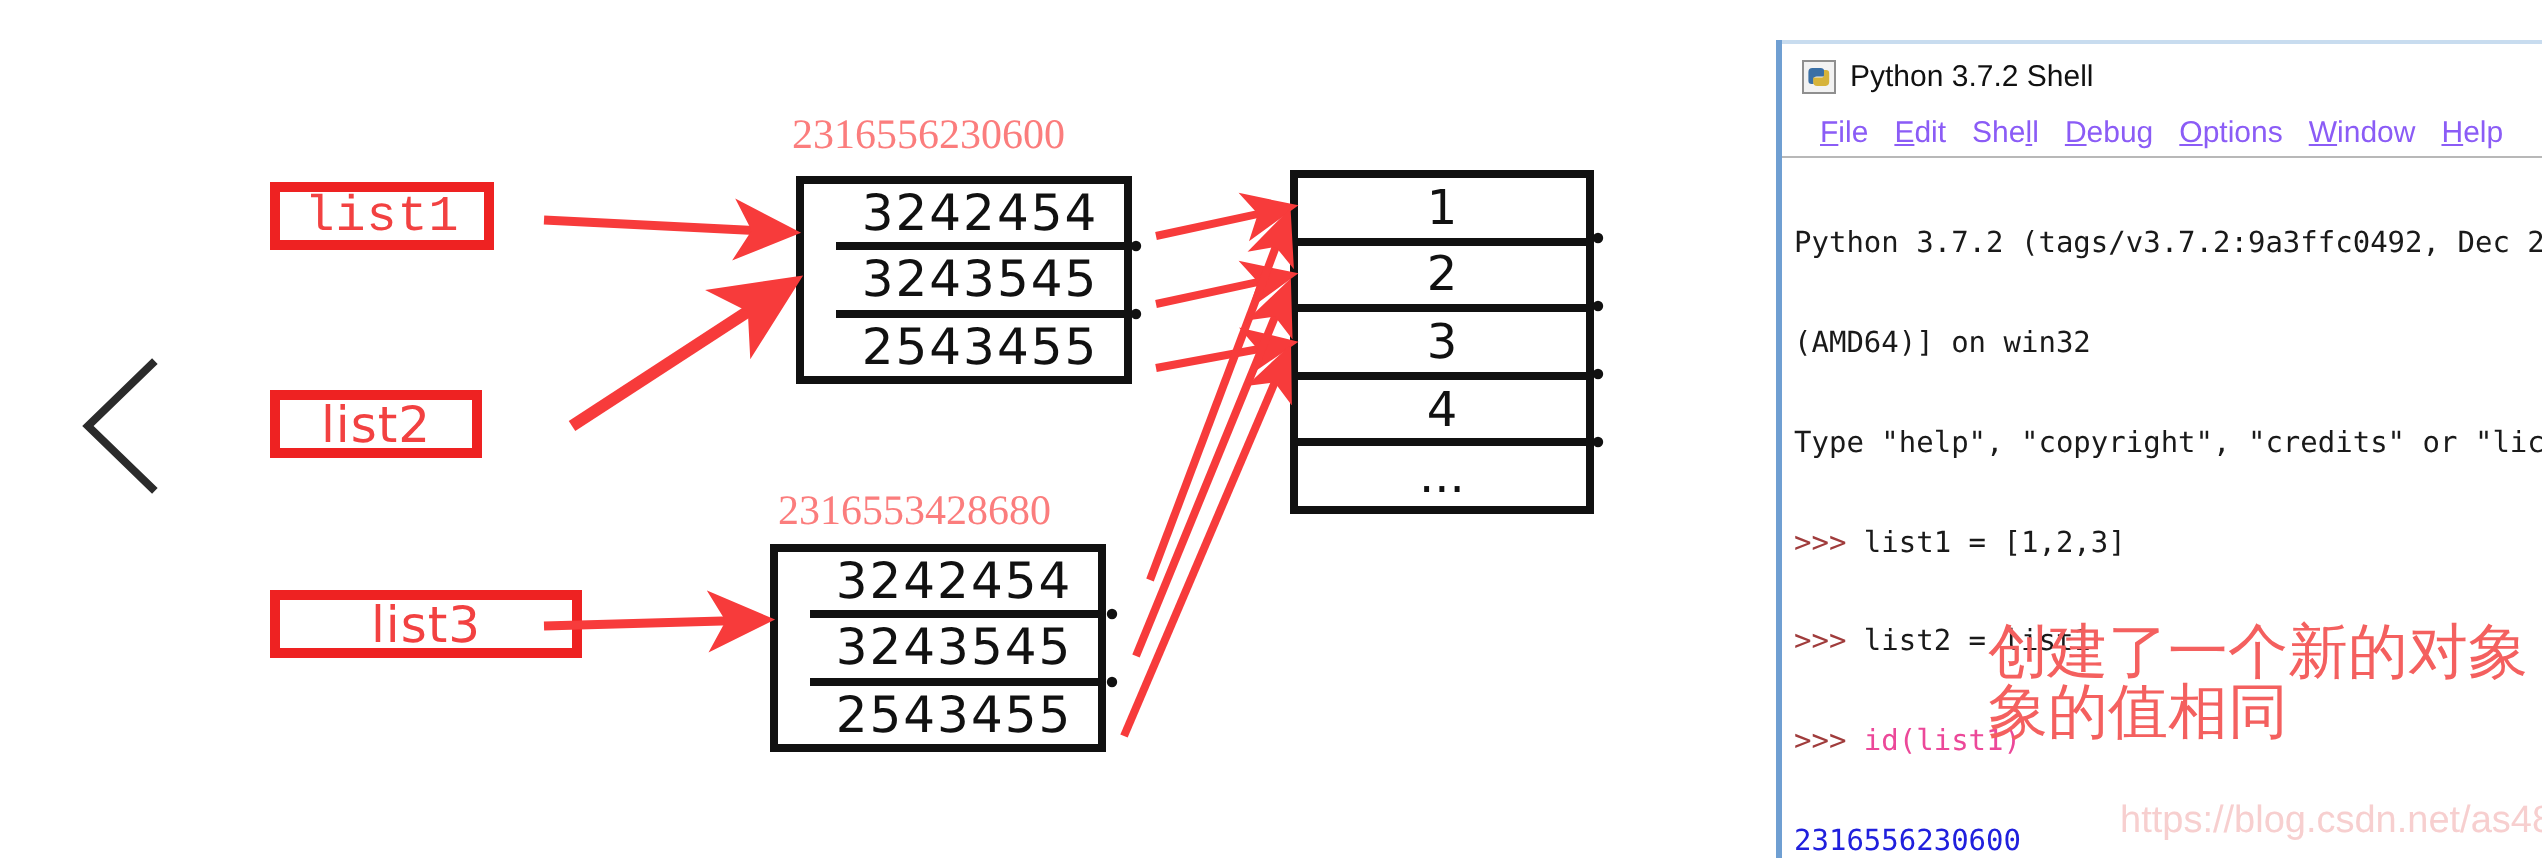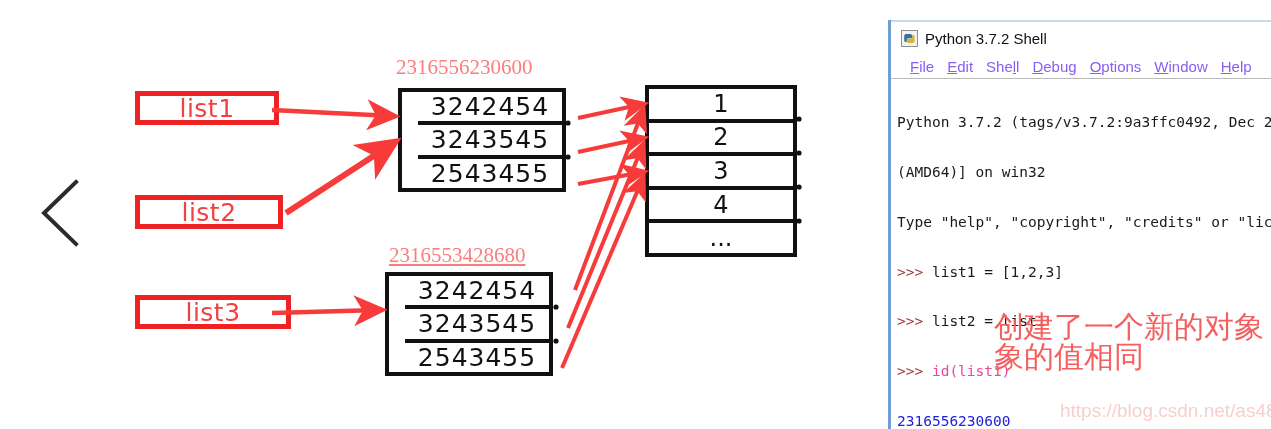--- a/index.html
+++ b/index.html
@@ -31,33 +31,33 @@
     background: #ffffff;
     color: #f24141;
     font-size: 25px;
     font-family: "DejaVu Sans", sans-serif;
     display: flex;
     align-items: center;
     justify-content: center;
     letter-spacing: 0.5px;
     box-sizing: border-box;
   }
-  #var-box-list1 { left: 135px; top: 91px;  width: 144px; height: 34px; }
-  #var-box-list2 { left: 135px; top: 195px; width: 148px; height: 34px; }
+  #var-box-list1 { left: 135px; top: 91px;  width: 112px; height: 34px; font-family: Liberation Mono, monospace; }
+  #var-box-list2 { left: 135px; top: 195px; width: 106px; height: 34px; }
   #var-box-list3 { left: 135px; top: 295px; width: 156px; height: 34px; align-items: center; }
 
   
   .addr-label {
     color: #fb7d7d;
     font-size: 21px;
     font-family: "Liberation Serif", serif;
     white-space: nowrap;
   }
   #addr-label-1 { left: 396px; top: 55px; }
-  #addr-label-2 { left: 389px; top: 243px; text-decoration: underline; }
+  #addr-label-2 { left: 389px; top: 243px; }
 
   
   .ptr-table {
     border: 4px solid #111111;
     background: #ffffff;
     box-sizing: border-box;
     display: flex;
     flex-direction: column;
     padding-left: 16px;
   }

